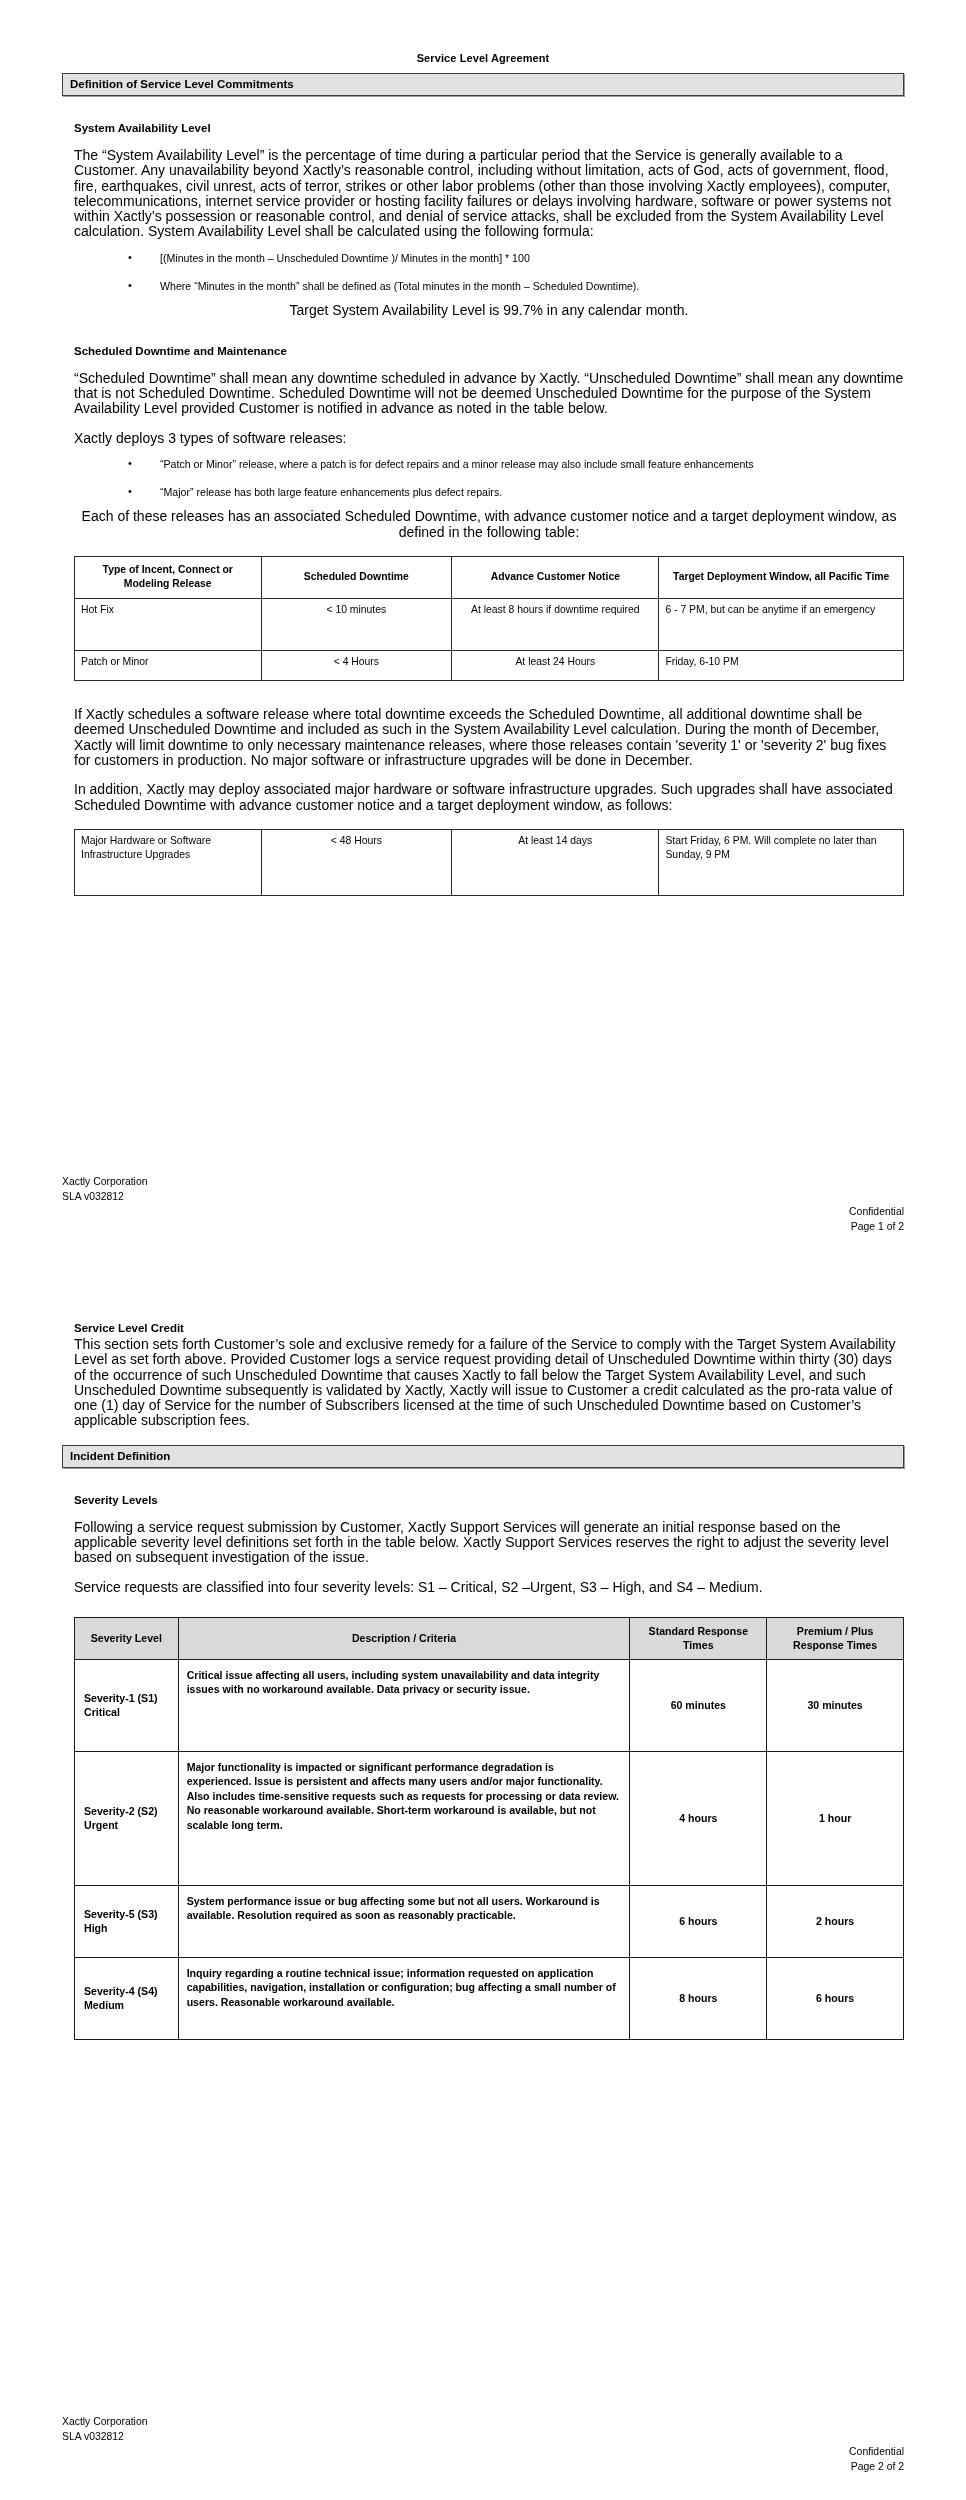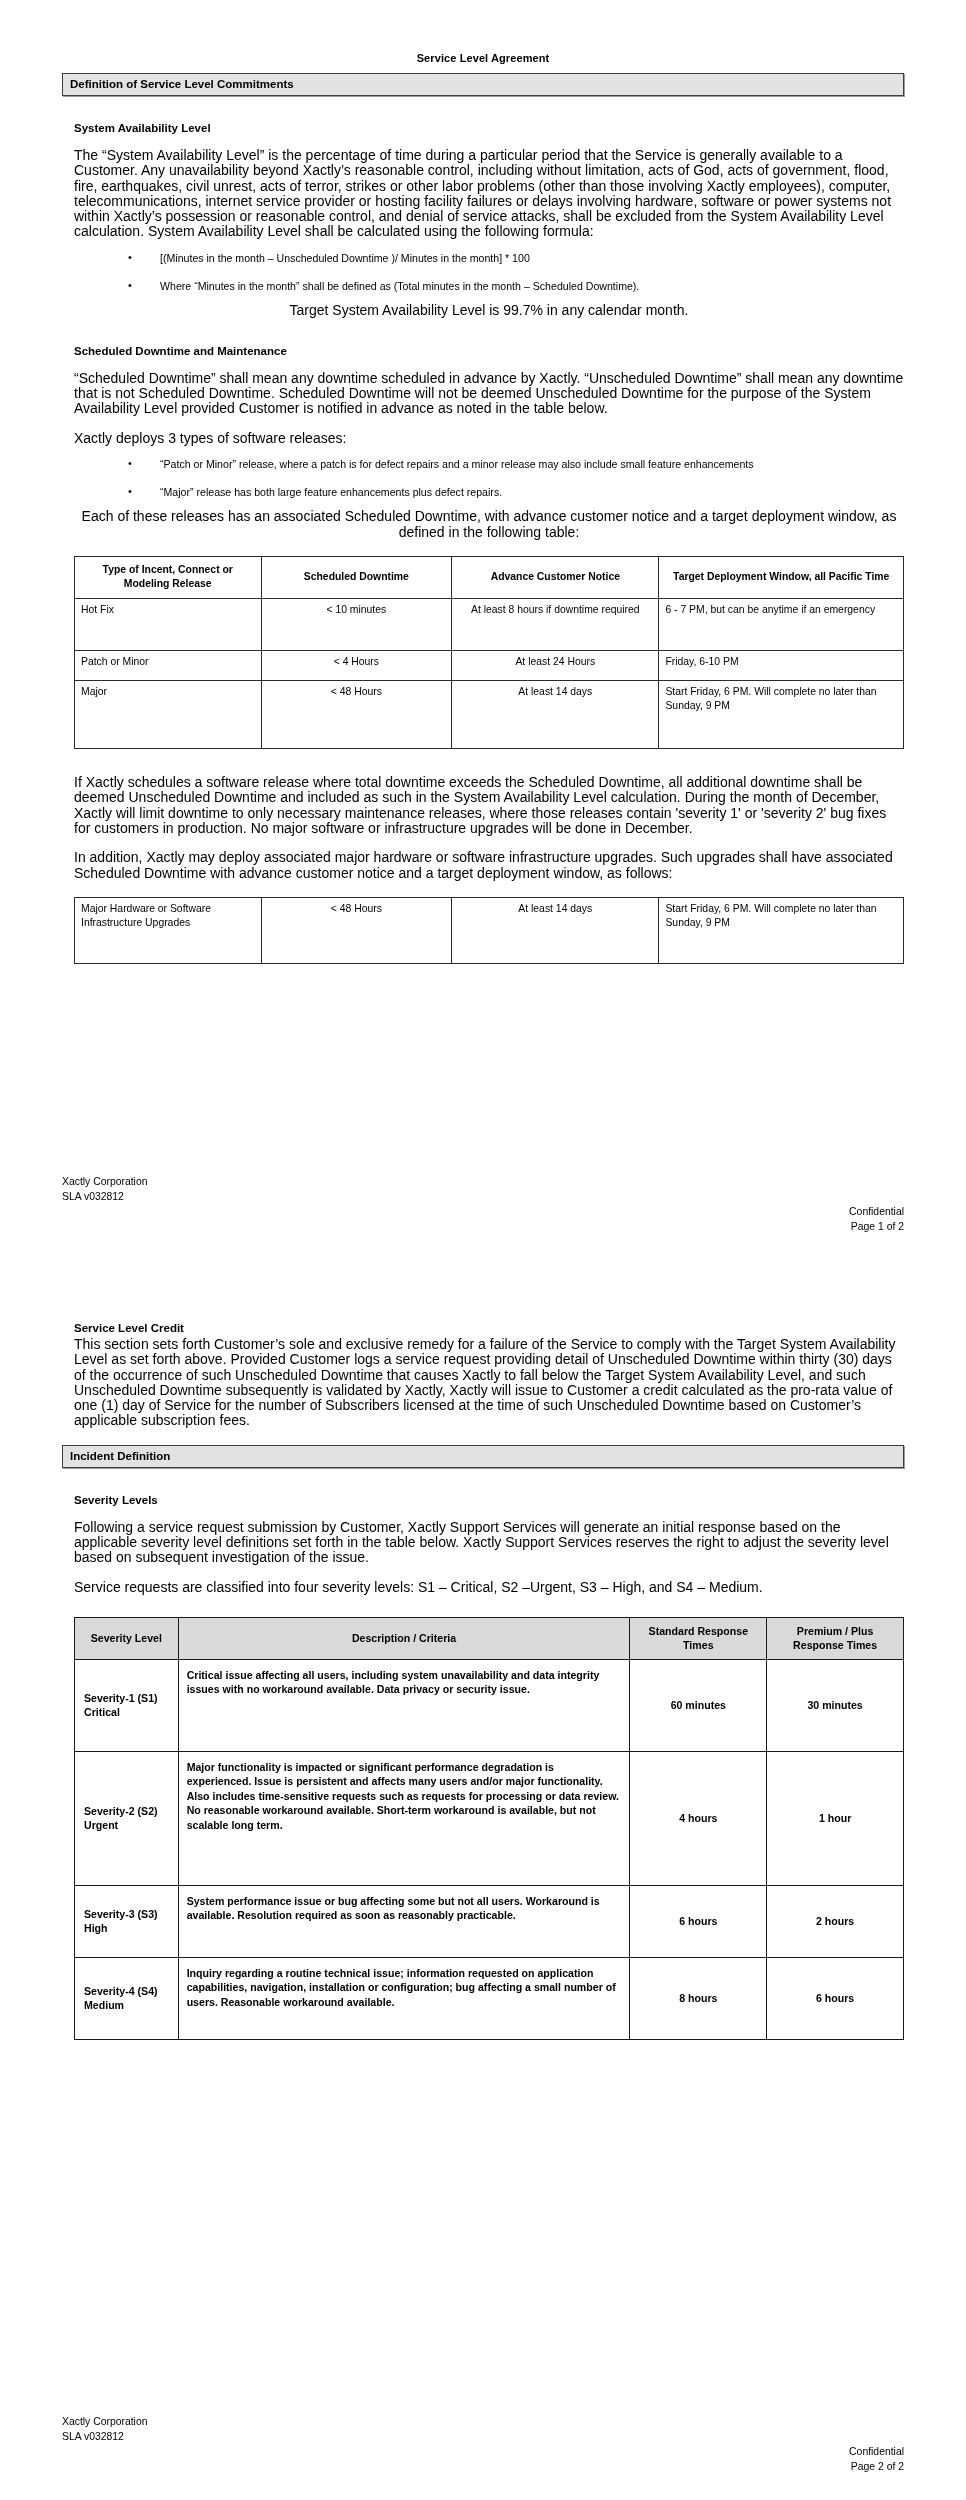--- a/index.html
+++ b/index.html
@@ -216,26 +216,20 @@
           <td class="c">&lt; 10 minutes</td>
           <td class="c">At least 8 hours if downtime required</td>
           <td class="l">6 - 7 PM, but can be anytime if an emergency</td>
         </tr>
         <tr class="r-patch">
           <td class="l">Patch or Minor</td>
           <td class="c">&lt; 4 Hours</td>
           <td class="c">At least 24 Hours</td>
           <td class="l">Friday, 6-10 PM</td>
         </tr>
-        <tr class="r-major">
-          <td class="l">Major</td>
-          <td class="c">&lt; 48 Hours</td>
-          <td class="c">At least 14 days</td>
-          <td class="l">Start Friday, 6 PM. Will complete no later than Sunday, 9 PM</td>
-        </tr>
       </tbody>
     </table>
 
     <p class="body" style="margin-top:26px">If Xactly schedules a software release where total downtime exceeds the Scheduled Downtime, all additional downtime shall be deemed Unscheduled Downtime and included as such in the System Availability Level calculation. During the month of December, Xactly will limit downtime to only necessary maintenance releases, where those releases contain 'severity 1' or 'severity 2' bug fixes for customers in production. No major software or infrastructure upgrades will be done in December.</p>
 
     <p class="body">In addition, Xactly may deploy associated major hardware or software infrastructure upgrades.  Such upgrades shall have associated Scheduled Downtime with advance customer notice and a target deployment window, as follows:</p>
 
     <table class="grid hw-tbl">
       <colgroup>
         <col style="width:22.5%">
@@ -310,21 +304,21 @@
           <td class="sev-time">60 minutes</td>
           <td class="sev-time">30 minutes</td>
         </tr>
         <tr style="height:134px">
           <td class="sev-level">Severity-2 (S2) Urgent</td>
           <td class="sev-desc">Major functionality is impacted or significant performance degradation is experienced.  Issue is persistent and affects many users and/or major functionality. Also includes time-sensitive requests such as requests for processing or data review. No reasonable workaround available.  Short-term workaround is available, but not scalable long term.</td>
           <td class="sev-time">4 hours</td>
           <td class="sev-time">1 hour</td>
         </tr>
         <tr style="height:72px">
-          <td class="sev-level">Severity-3 (S3) High</td>
+          <td class="sev-level">Severity-5 (S3) High</td>
           <td class="sev-desc">System performance issue or bug affecting some but not all users.  Workaround is available. Resolution required as soon as reasonably practicable.</td>
           <td class="sev-time">6 hours</td>
           <td class="sev-time">2 hours</td>
         </tr>
         <tr style="height:82px">
           <td class="sev-level">Severity-4 (S4) Medium</td>
           <td class="sev-desc">Inquiry regarding a routine technical issue; information requested on application capabilities, navigation, installation or configuration; bug affecting a small number of users. Reasonable workaround available.</td>
           <td class="sev-time">8 hours</td>
           <td class="sev-time">6 hours</td>
         </tr>

